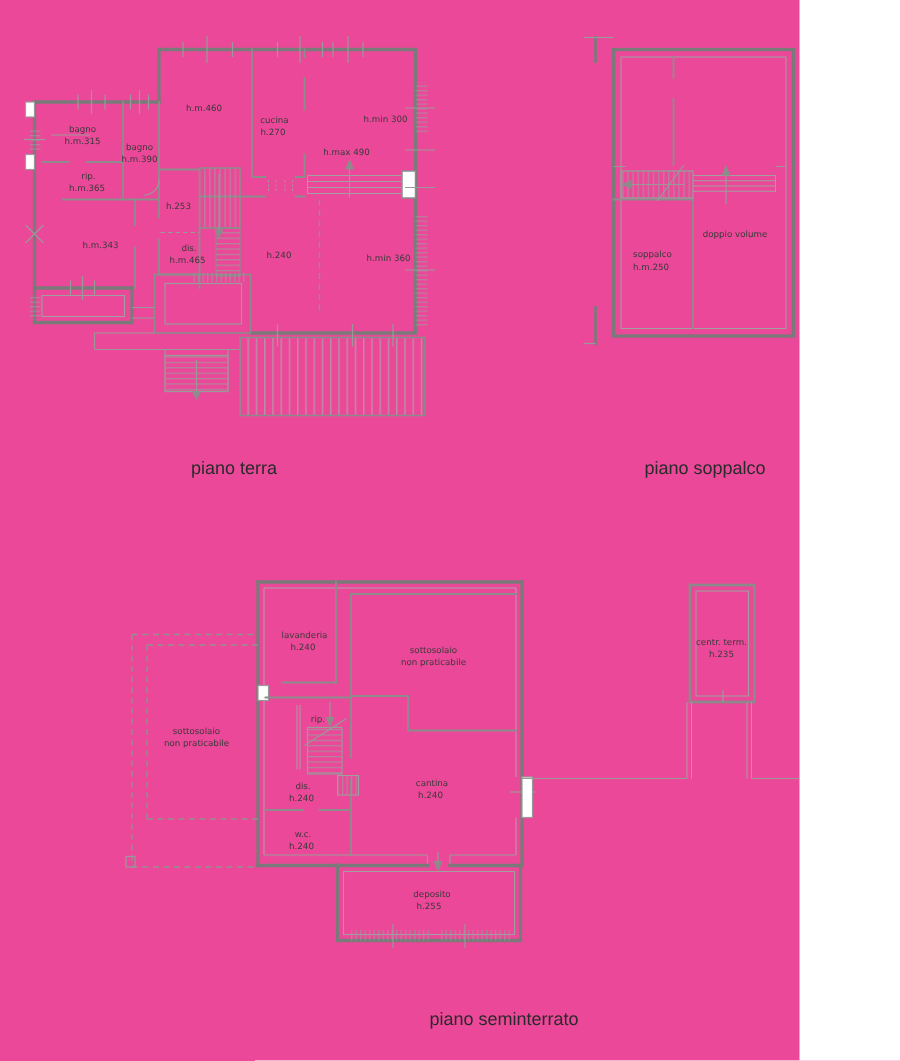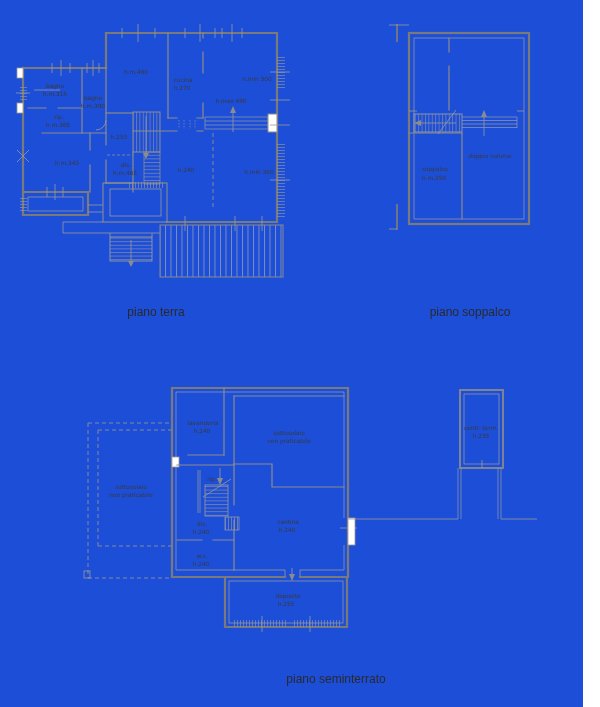--- a/index.html
+++ b/index.html
@@ -1,16 +1,16 @@
 <!DOCTYPE html>
 <html><head>
 <meta charset="utf-8">
 <style>
   html,body{margin:0;padding:0;background:#ffffff;}
-  .page{position:relative;width:583px;height:707px;background:#1d4ed8;overflow:hidden;
+  .page{position:relative;width:533px;height:707px;background:#ec4899;overflow:hidden;
         font-family:"DejaVu Sans",sans-serif;}
   svg{display:block;}
   .wall-ext{stroke:#7a7a7a;stroke-width:2.2;fill:none;stroke-linecap:square;}
   .wall-int{stroke:#8c8c8c;stroke-width:1.2;fill:none;stroke-linecap:square;}
   .thin{stroke:#999999;stroke-width:0.8;fill:none;}
   .hair{stroke:#a0a0a0;stroke-width:0.65;fill:none;}
   .dashline{stroke:#909090;stroke-width:0.9;fill:none;stroke-dasharray:4 3;}
   .dashdoor{stroke:#9a9a9a;stroke-width:0.7;fill:none;stroke-dasharray:3 2;}
   .dashtiny{stroke:#a0a0a0;stroke-width:0.55;fill:none;stroke-dasharray:1.6 1.3;}
   .fillbox{fill:#ffffff;}

